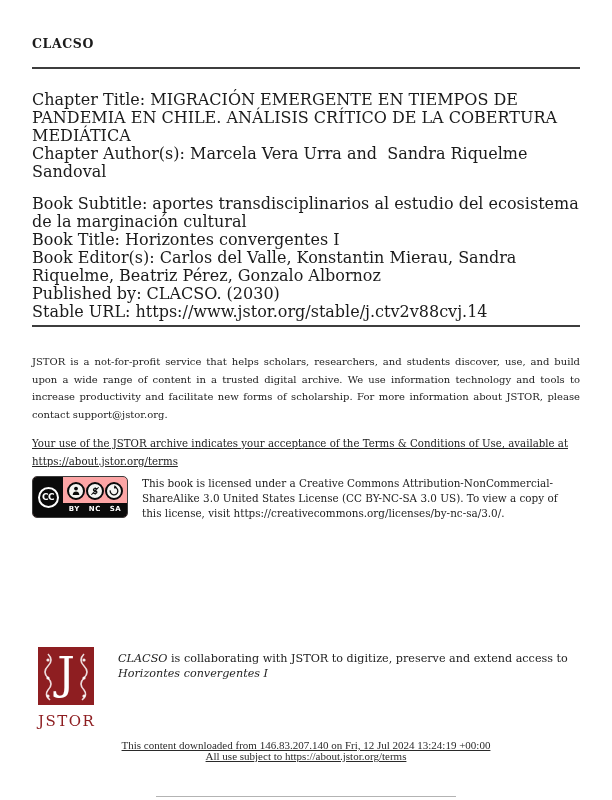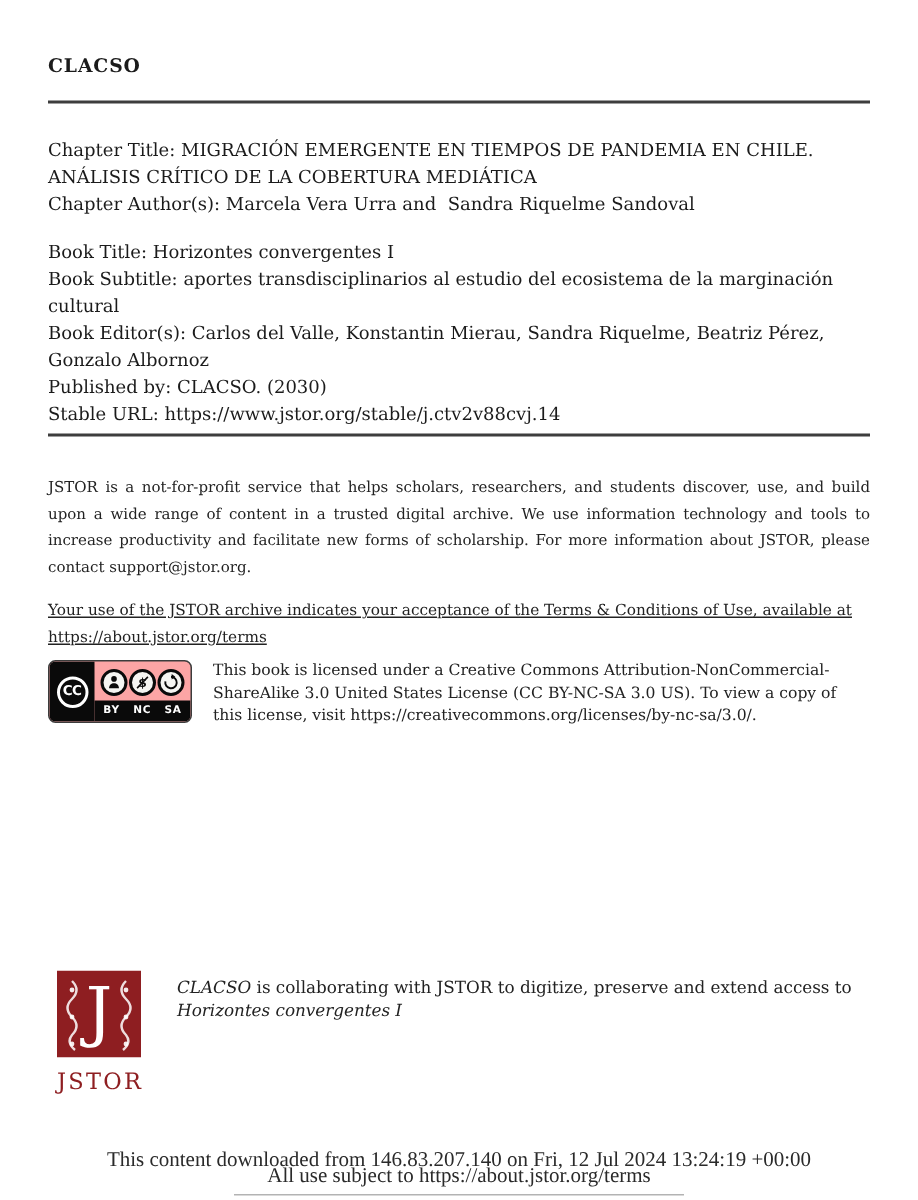--- a/index.html
+++ b/index.html
@@ -8,21 +8,21 @@
   .page { position: relative; width: 612px; height: 800px; background: #fff; overflow: hidden; padding-left: 25px; }
 
   .content { position: absolute; left: 32px; top: 36px; width: 548px; }
 
   .brand { font-size: 12.5px; font-weight: 600; letter-spacing: 0.6px; }
 
   .rule { border: none; border-top: 2px solid #3d3d3d; width: 100%; }
   .rule-top { margin-top: 16px; }
   .rule-mid { margin-top: 4px; }
 
-  .meta { margin-top: 22px; font-size: 12px; line-height: 18px; }
+  .meta { margin-top: 22px; font-size: 16px; line-height: 18px; }
   .meta p { white-space: pre-wrap; }
   .meta .book-block { margin-top: 14px; }
 
   .about { margin-top: 26px; font-size: 10px; line-height: 17.5px; text-align: justify; color: #222; }
   .terms { margin-top: 12px; font-size: 10.2px; line-height: 17.5px; color: #222; text-decoration: underline; }
 
   .cc-row { margin-top: 6px; display: flex; align-items: flex-start; gap: 14px; }
   .cc-badge { flex: none; width: 96px; height: 42px; border: 1px solid #3c3c3c; border-radius: 5px; background: #fca5a5; display: flex; overflow: hidden; }
   .cc-left { width: 30px; background: #0a0a0a; display: flex; align-items: center; justify-content: center; }
   .cc-circle { width: 21px; height: 21px; border: 2px solid #fff; border-radius: 50%; display: flex; align-items: center; justify-content: center; color: #fff; font-size: 9px; font-weight: bold; font-family: "DejaVu Sans", sans-serif; letter-spacing: -0.5px; }
@@ -31,42 +31,42 @@
   .cc-ic { width: 18px; height: 18px; border: 2px solid #0a0a0a; border-radius: 50%; background: #f5f5f2; display: flex; align-items: center; justify-content: center; }
   .cc-strip { height: 14px; background: #0a0a0a; color: #fff; font-family: "DejaVu Sans", sans-serif; font-size: 7px; font-weight: bold; text-align: center; line-height: 12px; word-spacing: 6px; letter-spacing: 0.5px; }
   .license { font-size: 10.4px; line-height: 15px; width: 436px; color: #222; }
 
   .bottom-block { position: absolute; left: 38px; top: 647px; display: flex; gap: 24px; }
   .jstor-logo { flex: none; width: 56px; text-align: center; }
   .jstor-wordmark { margin-top: 3px; color: #8e1e21; font-size: 15px; letter-spacing: 1.5px; font-family: "DejaVu Serif", serif; }
   .collab { width: 452px; margin-top: 5px; font-size: 11.2px; line-height: 14.5px; color: #222; }
   .ital { font-style: italic; }
 
-  .footer { position: absolute; left: 0; top: 768px; width: 612px; text-align: center; font-family: "Liberation Serif", serif; font-size: 14px; line-height: 11px; color: #2a2a2a; }
+  .footer { position: absolute; left: 0; top: 740px; width: 612px; text-align: center; font-family: "Liberation Serif", serif; font-size: 11px; line-height: 11px; color: #2a2a2a; text-decoration: underline; }
   .rule-bottom { position: absolute; left: 156px; top: 796px; width: 300px; border: none; border-top: 1px solid #b3b3b3; }
 
   a.linklike { color: inherit; text-decoration: none; cursor: pointer; }
 </style>
 </head>
 <body>
 
 <div class="page">
 
   <div class="content">
 
     <div class="brand">CLACSO</div>
 
     <hr class="rule rule-top">
 
     <div class="meta">
       <p>Chapter Title: MIGRACIÓN EMERGENTE EN TIEMPOS DE PANDEMIA EN CHILE. ANÁLISIS CRÍTICO DE LA COBERTURA MEDIÁTICA</p>
       <p>Chapter Author(s): Marcela Vera Urra and  Sandra Riquelme Sandoval</p>
       <div class="book-block">
+        <p>Book Subtitle: aportes transdisciplinarios al estudio del ecosistema de la marginación cultural</p>
         <p>Book Title: Horizontes convergentes I</p>
-        <p>Book Subtitle: aportes transdisciplinarios al estudio del ecosistema de la marginación cultural</p>
         <p>Book Editor(s): Carlos del Valle, Konstantin Mierau, Sandra Riquelme, Beatriz Pérez, Gonzalo Albornoz</p>
         <p>Published by: CLACSO. (2030)</p>
         <p><span>Stable URL: </span><a class="linklike">https://www.jstor.org/stable/j.ctv2v88cvj.14</a></p>
       </div>
     </div>
 
     <hr class="rule rule-mid">
 
     <p class="about"><span>JSTOR is a not-for-profit service that helps scholars, researchers, and students discover, use, and build upon a wide range of content in a trusted digital archive. We use information technology and tools to increase productivity and facilitate new forms of scholarship. For more information about JSTOR, please contact </span><a class="linklike">support@jstor.org</a><span>.</span></p>
 

